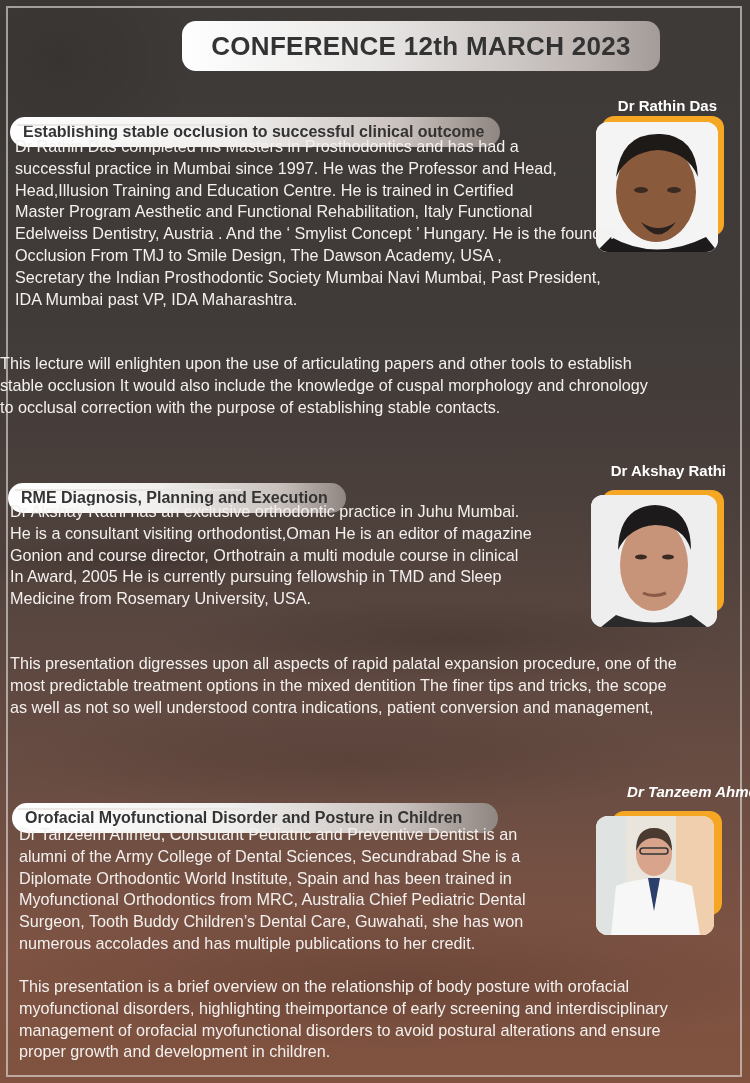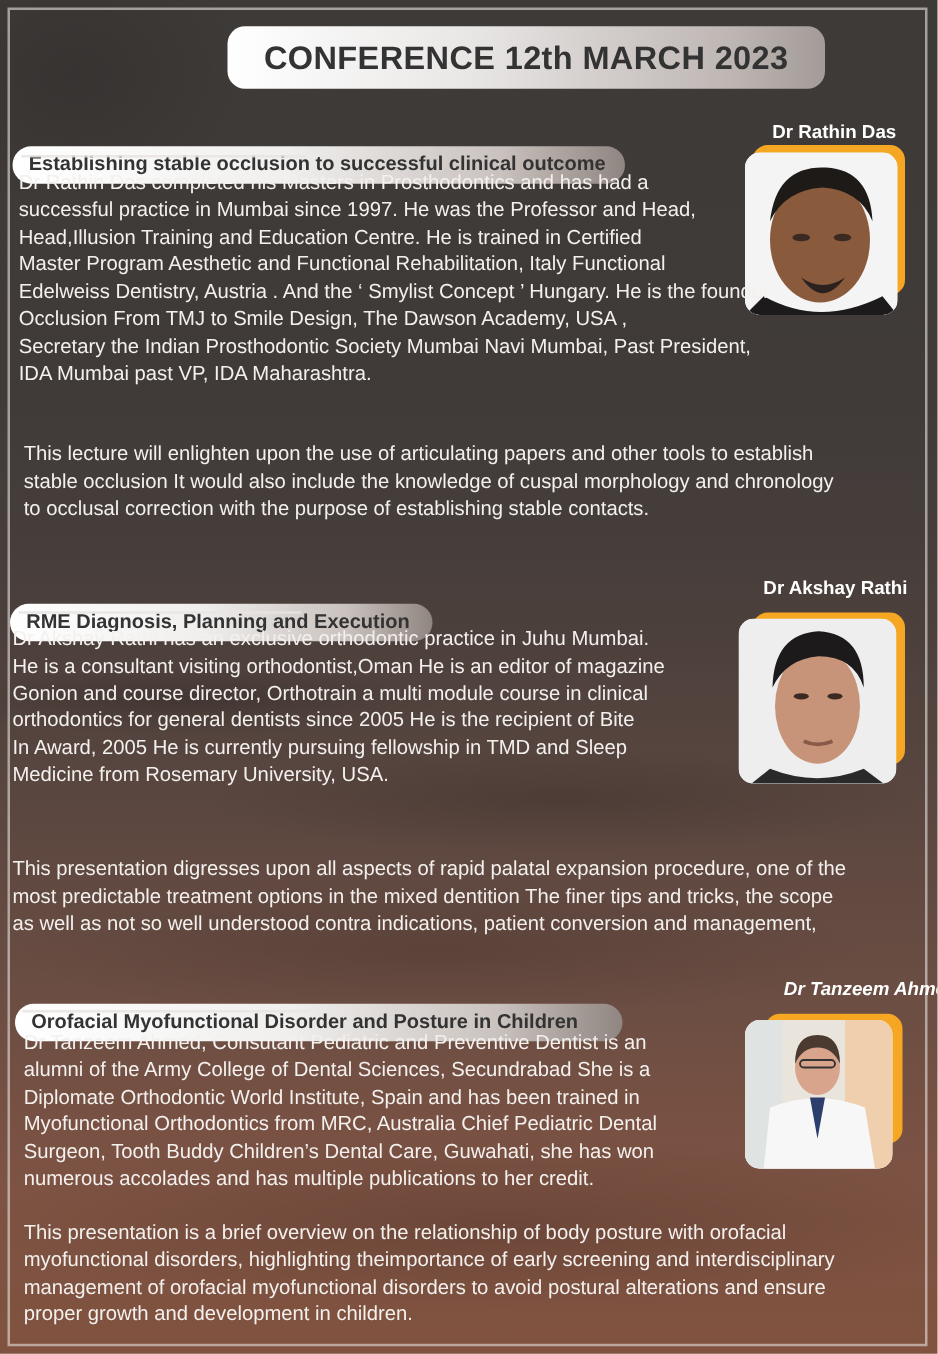--- a/index.html
+++ b/index.html
@@ -81,21 +81,21 @@
   <div class="para" style="left:15px;top:136px;width:690px;">
     <div>Dr Rathin Das completed his Masters in Prosthodontics and has had a</div>
     <div>successful practice in Mumbai since 1997. He was the Professor and Head,</div>
     <div>Head,Illusion Training and Education Centre. He is trained in Certified</div>
     <div>Master Program Aesthetic and Functional Rehabilitation, Italy Functional</div>
     <div>Edelweiss Dentistry, Austria . And the ‘ Smylist Concept ’ Hungary. He is the founder</div>
     <div>Occlusion From TMJ to Smile Design, The Dawson Academy, USA ,</div>
     <div>Secretary the Indian Prosthodontic Society Mumbai Navi Mumbai, Past President,</div>
     <div>IDA Mumbai past VP, IDA Maharashtra.</div>
   </div>
-  <div class="para" style="left:19px;top:353px;width:720px;">
+  <div class="para" style="left:0;top:353px;width:720px;">
     <div>This lecture will enlighten upon the use of articulating papers and other tools to establish</div>
     <div>stable occlusion It would also include the knowledge of cuspal morphology and chronology</div>
     <div>to occlusal correction with the purpose of establishing stable contacts.</div>
   </div>
 </section>
 
 <section>
   <div class="topic" style="left:8px;top:455px;width:338px;">RME Diagnosis, Planning and Execution</div>
   <div class="underline" style="left:15px;top:489px;width:226px;"></div>
   <div class="speaker-name" style="left:560px;top:462px;width:166px;">Dr Akshay Rathi</div>
@@ -110,25 +110,24 @@
         <ellipse cx="77" cy="62" rx="6" ry="2.5" fill="#3a2a22"></ellipse>
         <path d="M52 98 Q63 103 75 98" stroke="#8a5a48" stroke-width="3" fill="none"></path>
         <path d="M10 132 L25 120 Q63 135 100 120 L116 132 Z" fill="#2a2a2a"></path>
       </svg>
     </div>
   </div>
   <div class="para" style="left:10px;top:501px;width:580px;">
     <div>Dr Akshay Rathi has an exclusive orthodontic practice in Juhu Mumbai.</div>
     <div>He is a consultant visiting orthodontist,Oman He is an editor of magazine</div>
     <div>Gonion and course director, Orthotrain a multi module course in clinical</div>
-    <div>orthodontics for general dentists since 2005 He is the recipient of Bite</div>
     <div>In Award, 2005 He is currently pursuing fellowship in TMD and Sleep</div>
     <div>Medicine from Rosemary University, USA.</div>
   </div>
-  <div class="para" style="left:10px;top:653px;width:735px;margin-top:32px;">
+  <div class="para" style="left:10px;top:653px;width:735px;">
     <div>This presentation digresses upon all aspects of rapid palatal expansion procedure, one of the</div>
     <div>most predictable treatment options in the mixed dentition The finer tips and tricks, the scope</div>
     <div>as well as not so well understood contra indications, patient conversion and management,</div>
   </div>
 </section>
 
 <section>
   <div class="topic" style="left:12px;top:775px;width:486px;">Orofacial Myofunctional Disorder and Posture in Children</div>
   <div class="underline" style="left:18px;top:808px;width:230px;"></div>
   <div class="speaker-name" style="left:586px;top:783px;width:180px;font-style:italic;">Dr Tanzeem Ahmed</div>

